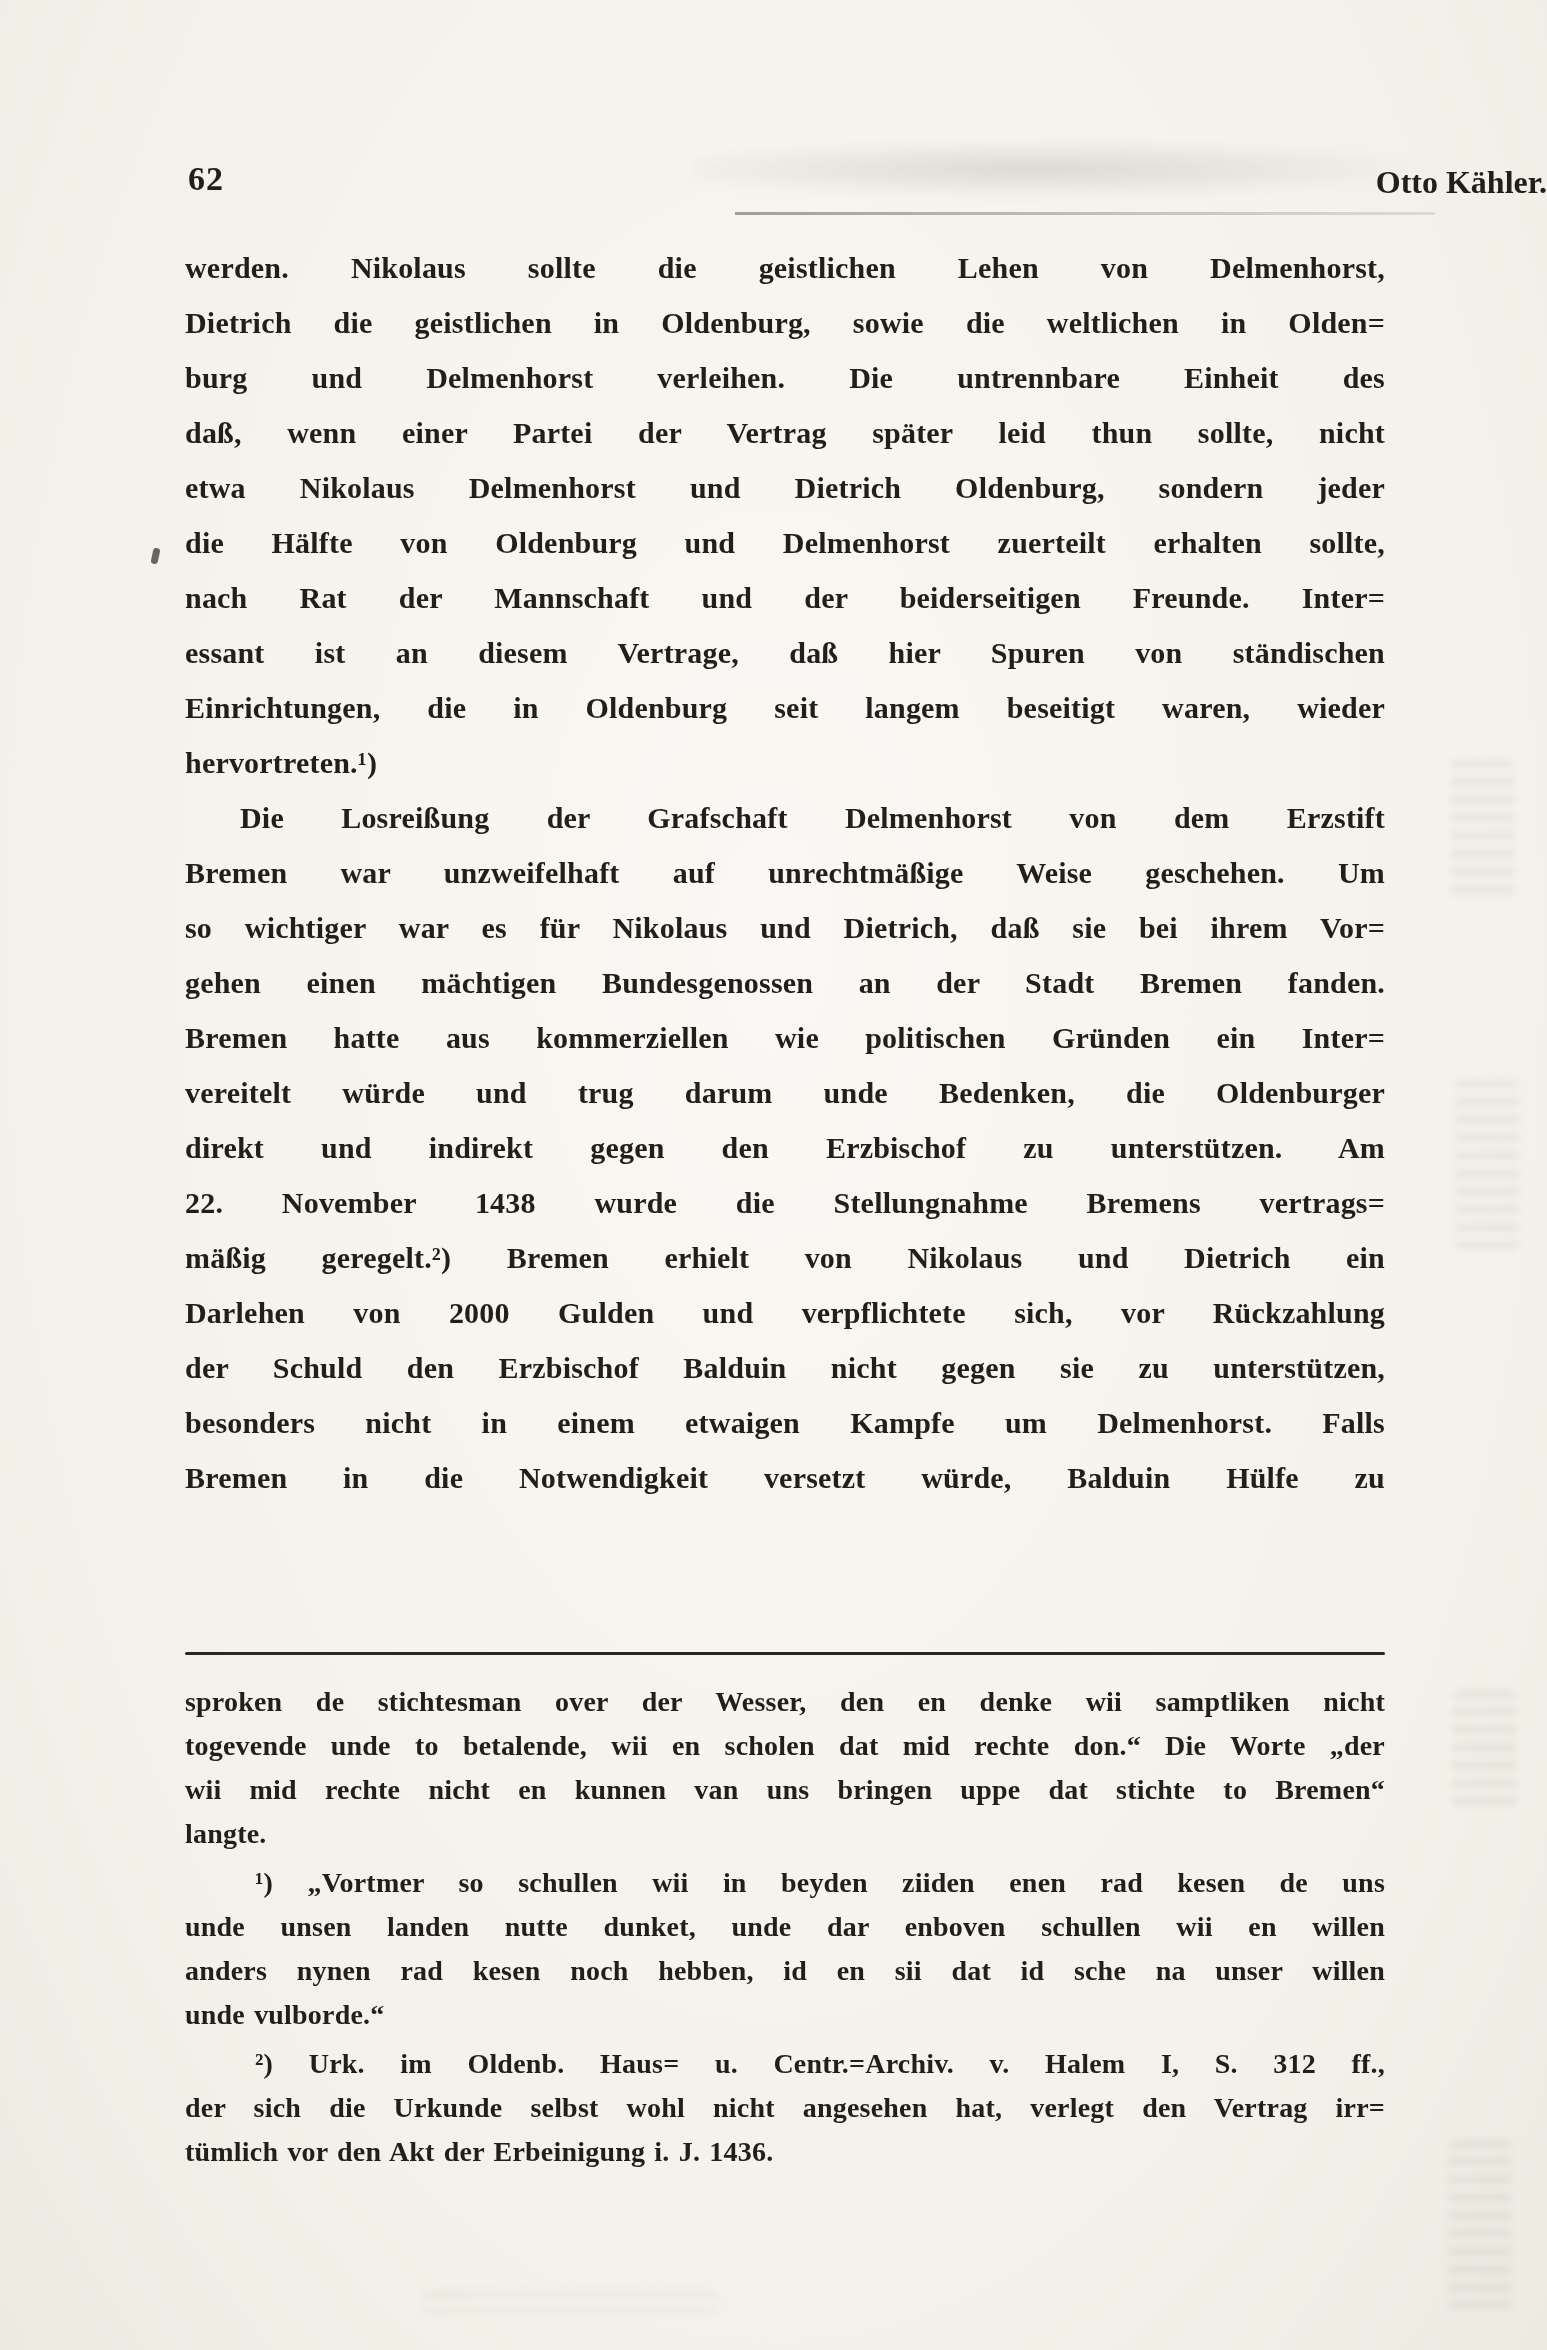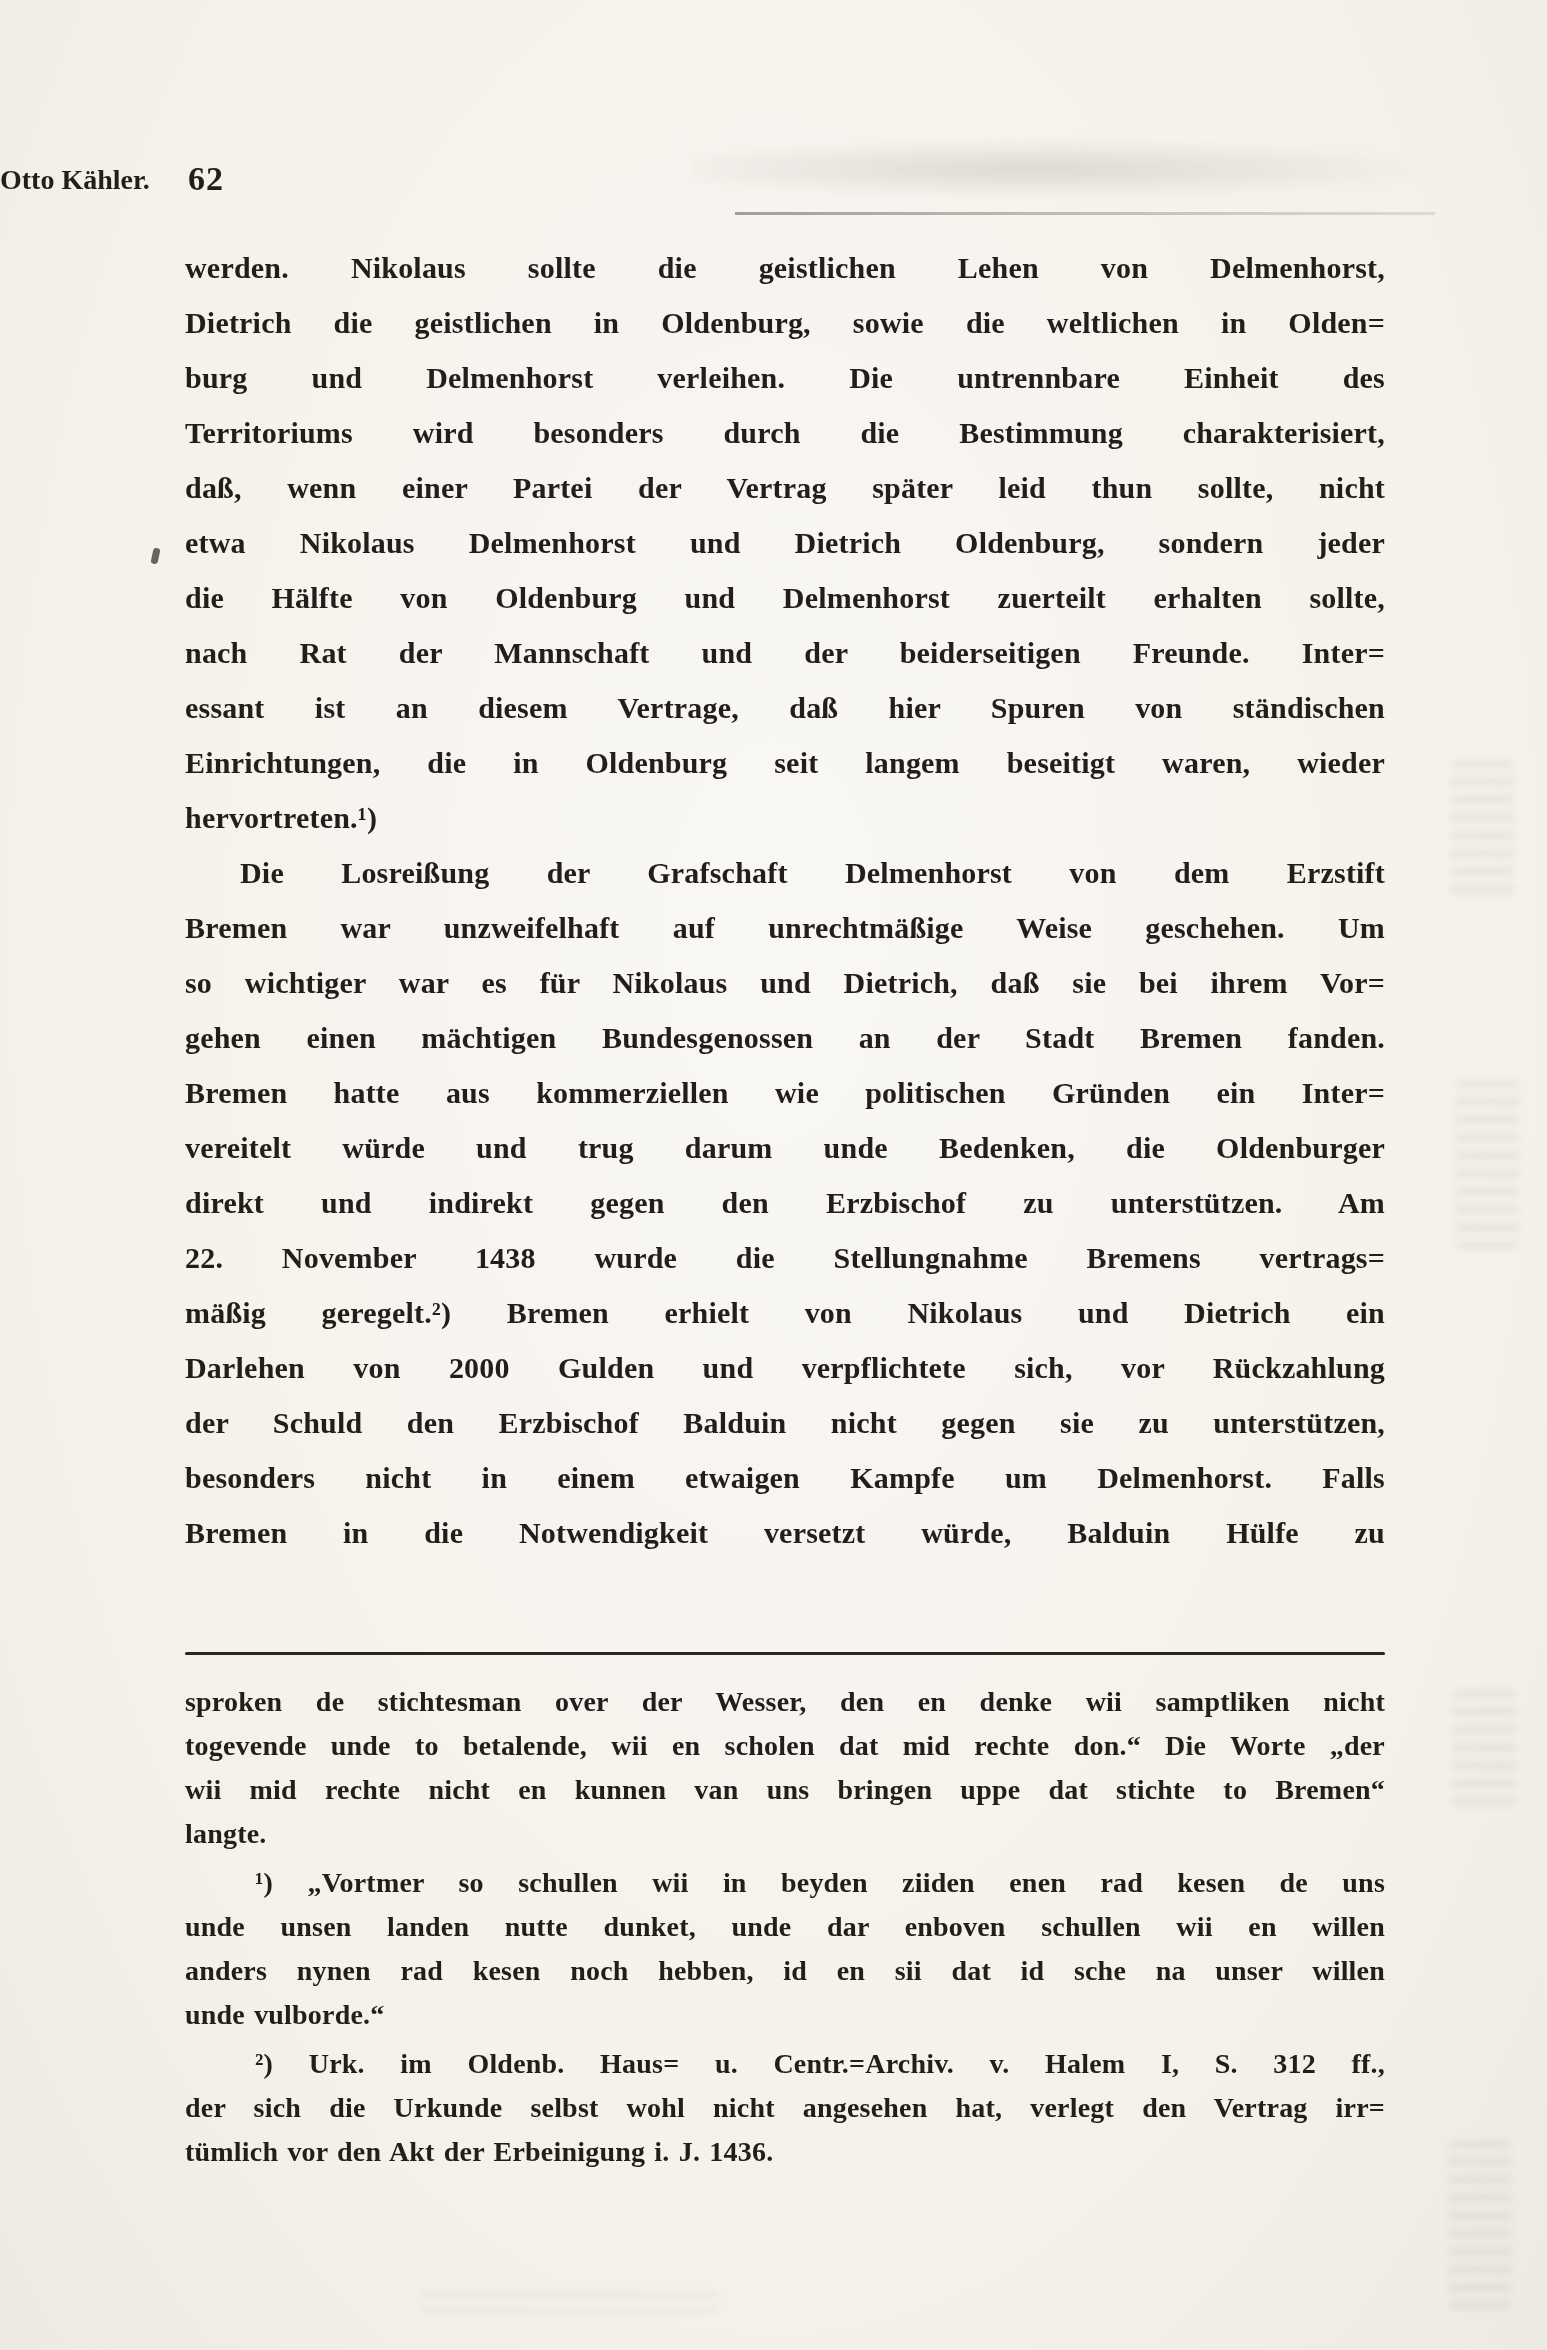--- a/index.html
+++ b/index.html
@@ -31,22 +31,22 @@
     top: 2px;
     font-size: 34px;
     font-weight: 700;
     letter-spacing: 1px;
   }
   .header-title {
     position: absolute;
     left: 0;
     right: 0;
     top: 6px;
-    text-align: left;
-    font-size: 28px;
+    text-align: right;
+    font-size: 32px;
     font-weight: 700;
   }
 
   
   .text-block {
     position: absolute;
     left: 185px;
     width: 1200px;
   }
   #body-text { top: 240px; }
@@ -131,21 +131,20 @@
   <header class="running-head">
     <span class="page-number">62</span>
     <span class="header-title">Otto Kähler.</span>
   </header>
 
   <div id="body-text" class="text-block">
       <div class="block">
         <div class="text-line body-line">werden. Nikolaus sollte die geistlichen Lehen von Delmenhorst,</div>
         <div class="text-line body-line">Dietrich die geistlichen in Oldenburg, sowie die weltlichen in Olden=</div>
         <div class="text-line body-line">burg und Delmenhorst verleihen. Die untrennbare Einheit des</div>
-        <div class="text-line body-line">Territoriums wird besonders durch die Bestimmung charakterisiert,</div>
         <div class="text-line body-line">daß, wenn einer Partei der Vertrag später leid thun sollte, nicht</div>
         <div class="text-line body-line">etwa Nikolaus Delmenhorst und Dietrich Oldenburg, sondern jeder</div>
         <div class="text-line body-line">die Hälfte von Oldenburg und Delmenhorst zuerteilt erhalten sollte,</div>
         <div class="text-line body-line">nach Rat der Mannschaft und der beiderseitigen Freunde. Inter=</div>
         <div class="text-line body-line">essant ist an diesem Vertrage, daß hier Spuren von ständischen</div>
         <div class="text-line body-line">Einrichtungen, die in Oldenburg seit langem beseitigt waren, wieder</div>
         <div class="text-line body-line flush">hervortreten.¹)</div>
       </div>
       <div class="block">
         <div class="text-line body-line" style="text-indent: 55px;">Die Losreißung der Grafschaft Delmenhorst von dem Erzstift</div>

